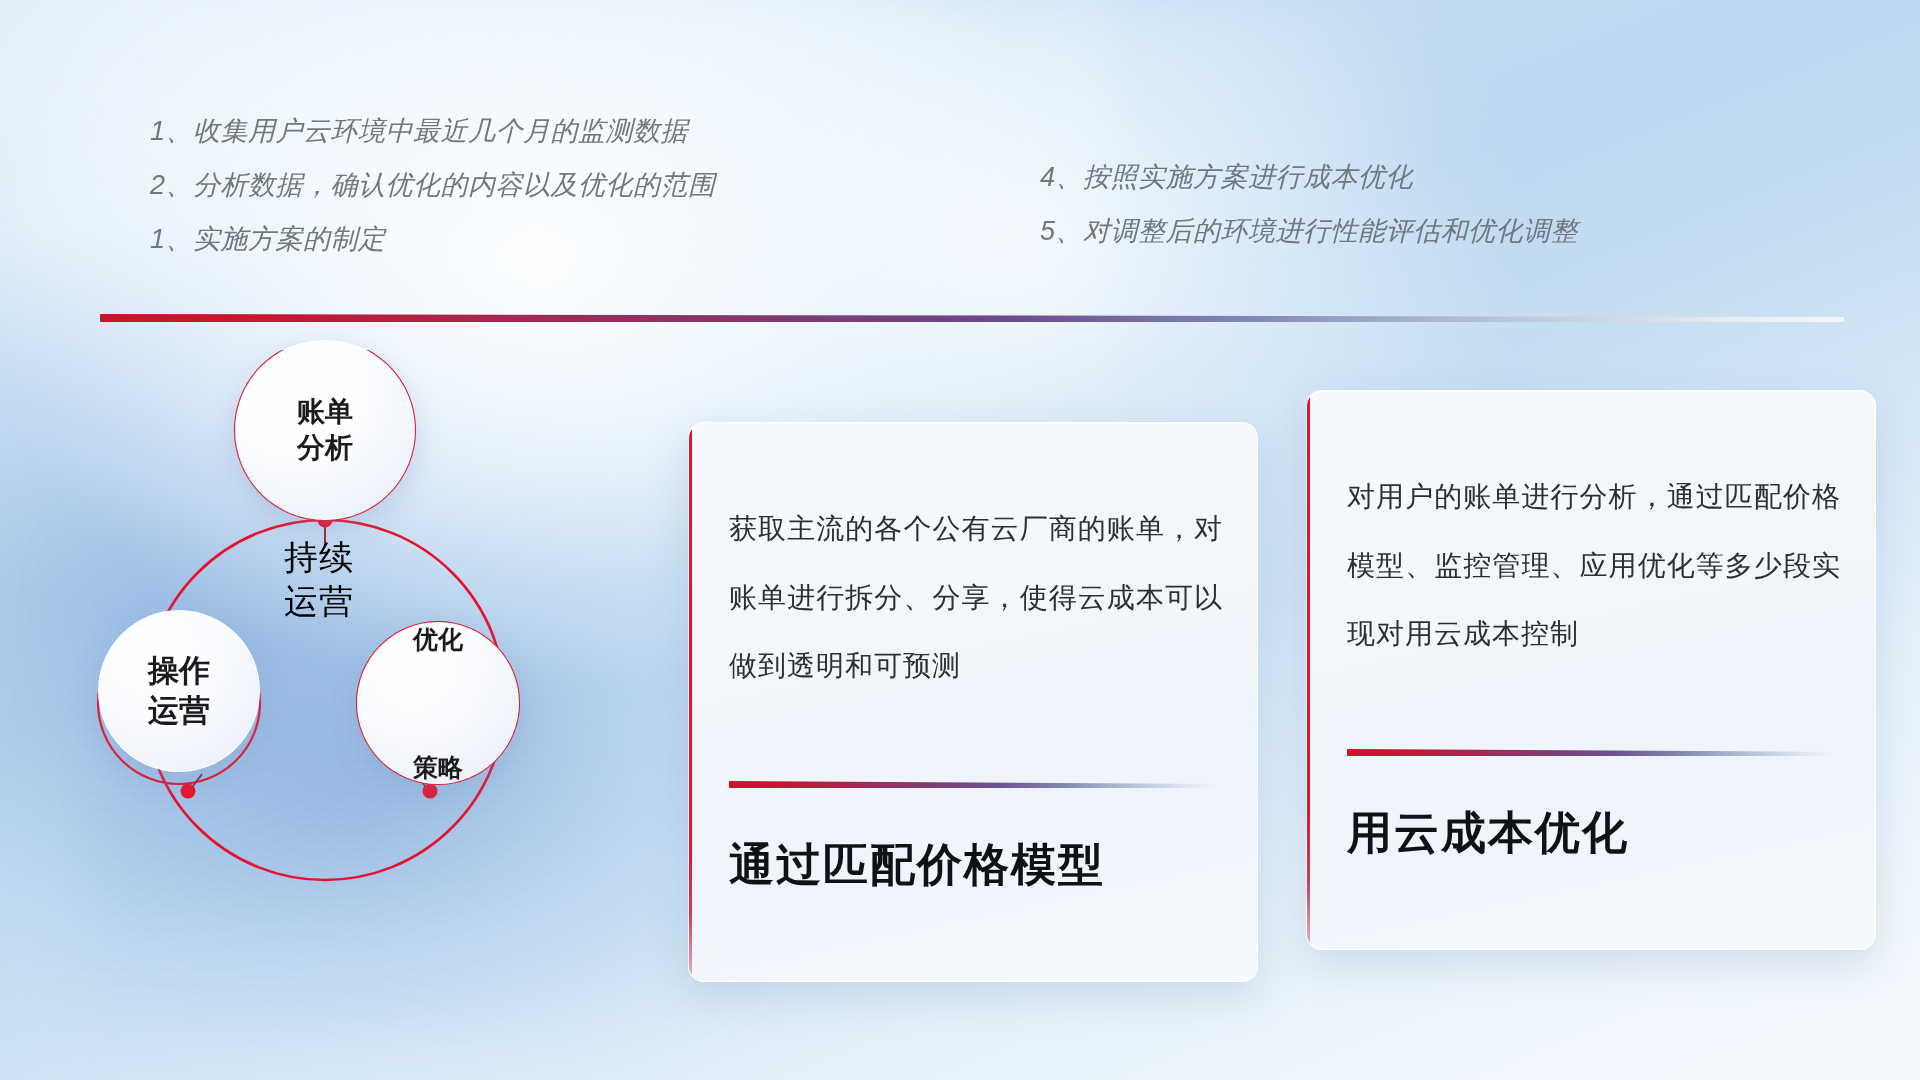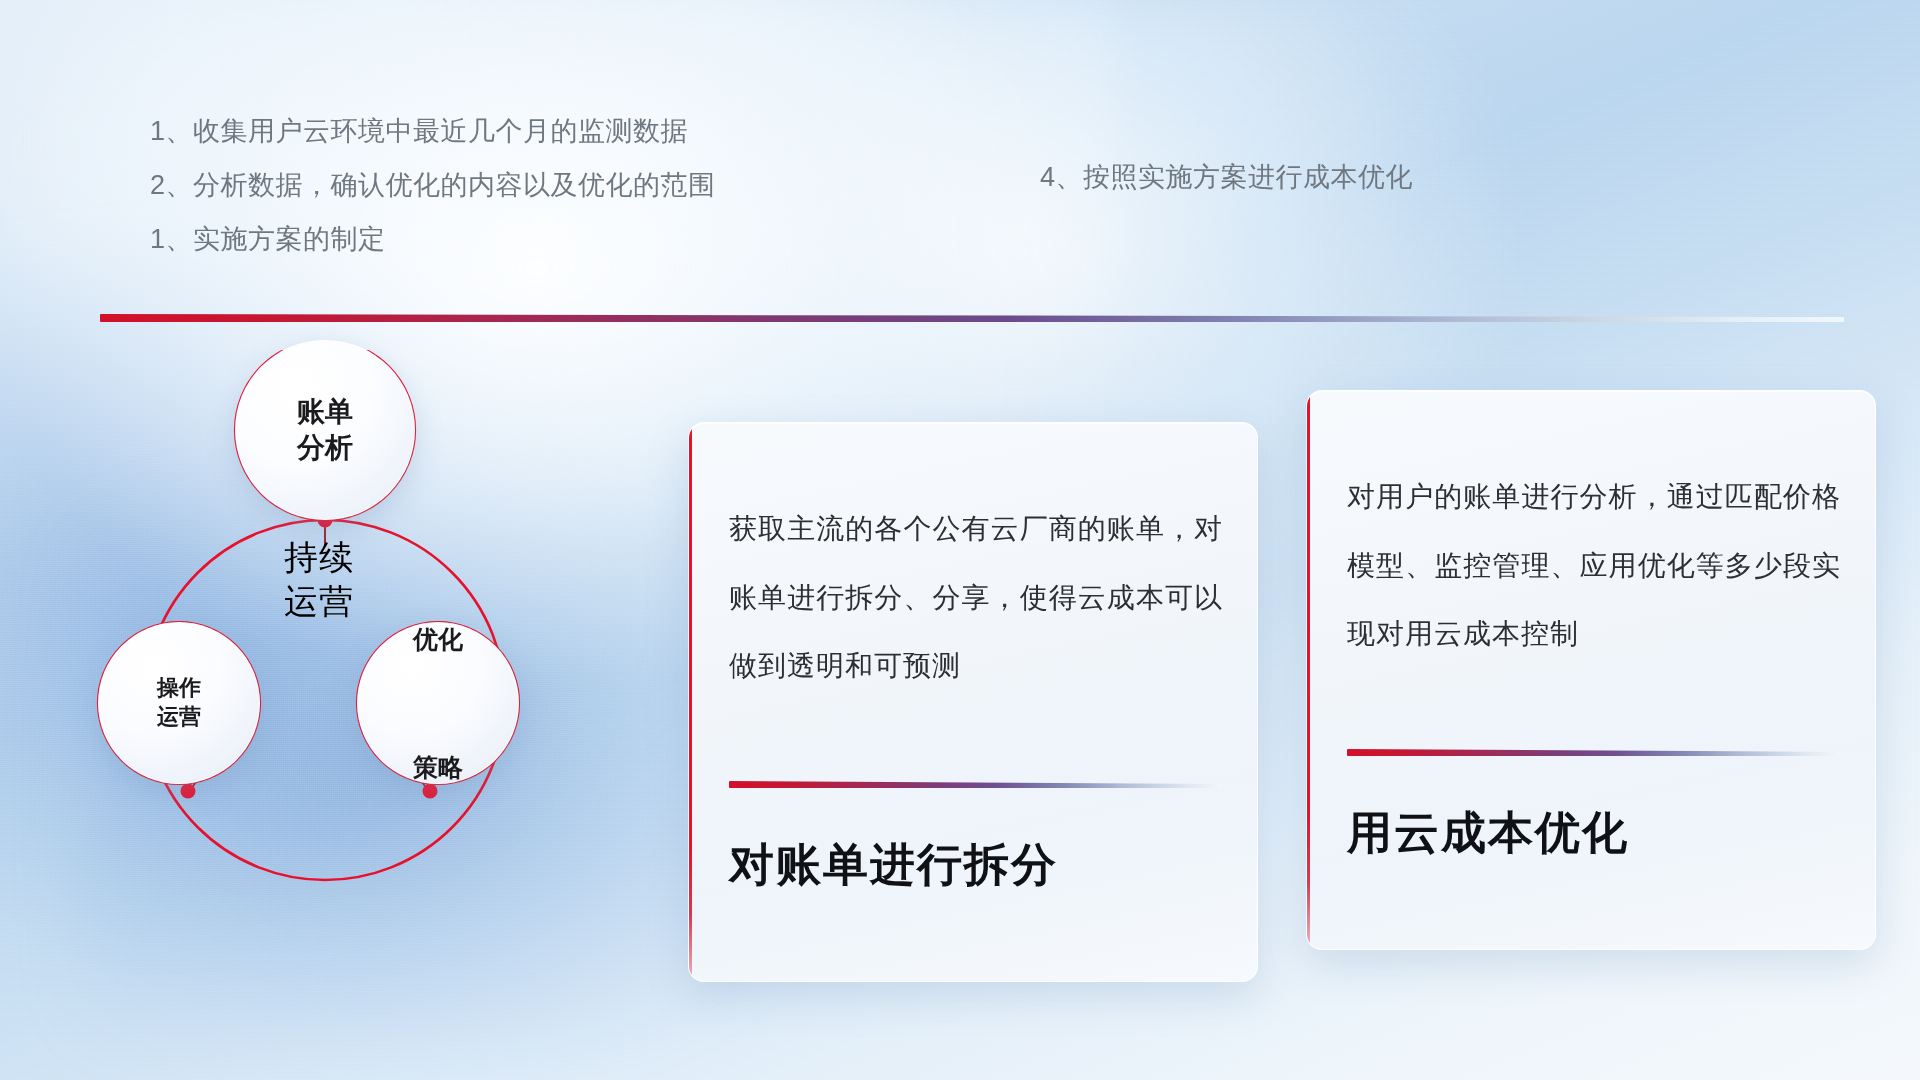--- a/index.html
+++ b/index.html
@@ -62,21 +62,21 @@
     filter:blur(22px);
   }
   .bg-noise {
     opacity:.16;
     background-image:
       repeating-linear-gradient(0deg, rgba(255,255,255,.5) 0 1px, rgba(0,0,0,0) 1px 2px),
       repeating-linear-gradient(90deg, rgba(255,255,255,.35) 0 1px, rgba(0,0,0,0) 1px 2px);
   }
 
   
-  #bullets { position:absolute; left:0; top:0; width:1920px; height:300px; }
+  #bullets { position:absolute; left:0; top:0; width:1920px; height:300px;font-style:italic; }
   .bullet-col { position:absolute; }
   .bullet-col.left  { left:150px;  top:104px; }
   .bullet-col.right { left:1000px; top:150px;margin-left:40px; }
   .bullet-line {
     font-size:27px;
     line-height:54px;
     color:#6f7880;
     letter-spacing:.5px;
     white-space:nowrap;
     font-weight:400;
@@ -112,22 +112,22 @@
   }
   .venn-bubble span { display:block; }
   .bubble-top {
     left:155px; top:-10px; width:180px; height:180px;
     font-size:28px;
     background:
       radial-gradient(circle at 34% 26%, #ffffff 0%, #fcfdff 42%, #eef3fa 78%, #e3ebf6 100%);
     border:1px solid rgba(255,255,255,.95);
   }
   .bubble-bl {
-    left:18px; top:272px; width:162px; height:162px;
-    font-size:22px;
+    left:18px; top:260px; width:162px; height:162px;
+    font-size:31px;
     background:
       radial-gradient(circle at 34% 26%, #ffffff 0%, #fbfcff 42%, #edf2f9 78%, #e1eaf5 100%);
     border:1px solid rgba(255,255,255,.95);
   }
   .bubble-br {
     left:277px; top:272px; width:162px; height:162px;
     font-size:25px;
     background:
       radial-gradient(circle at 34% 26%, #ffffff 0%, #fbfcff 42%, #edf2f9 78%, #e1eaf5 100%);
     border:1px solid rgba(255,255,255,.95);
@@ -209,20 +209,21 @@
 <div id="bullets">
 
   <div class="bullet-col left">
     <div class="bullet-line">1、收集用户云环境中最近几个月的监测数据</div>
     <div class="bullet-line">2、分析数据，确认优化的内容以及优化的范围</div>
     <div class="bullet-line">1、实施方案的制定</div>
   </div>
 
   <div class="bullet-col right">
     <div class="bullet-line">4、按照实施方案进行成本优化</div>
+    <div class="bullet-line">5、对调整后的环境进行性能评估和优化调整</div>
   </div>
 
 </div>
 
 <div id="header-rule">
   <div class="rule-fill"></div>
 </div>
 
 <div id="venn">
 
@@ -260,21 +261,21 @@
   </div>
 
 </div>
 
 <div class="card" id="card-1">
   <div class="card-edge"></div>
   <div class="card-body">获取主流的各个公有云厂商的账单，对账单进行拆分、分享，使得云成本可以做到透明和可预测</div>
   <div class="card-divider">
       <i></i>
     </div>
-  <div class="card-title">对账单进行拆分</div>
+  <div class="card-title">通过匹配价格模型</div>
 </div>
 
 <div class="card" id="card-2">
   <div class="card-edge"></div>
   <div class="card-body">对用户的账单进行分析，通过匹配价格模型、监控管理、应用优化等多少段实现对用云成本控制</div>
   <div class="card-divider">
       <i></i>
     </div>
   <div class="card-title">用云成本优化</div>
 </div>

